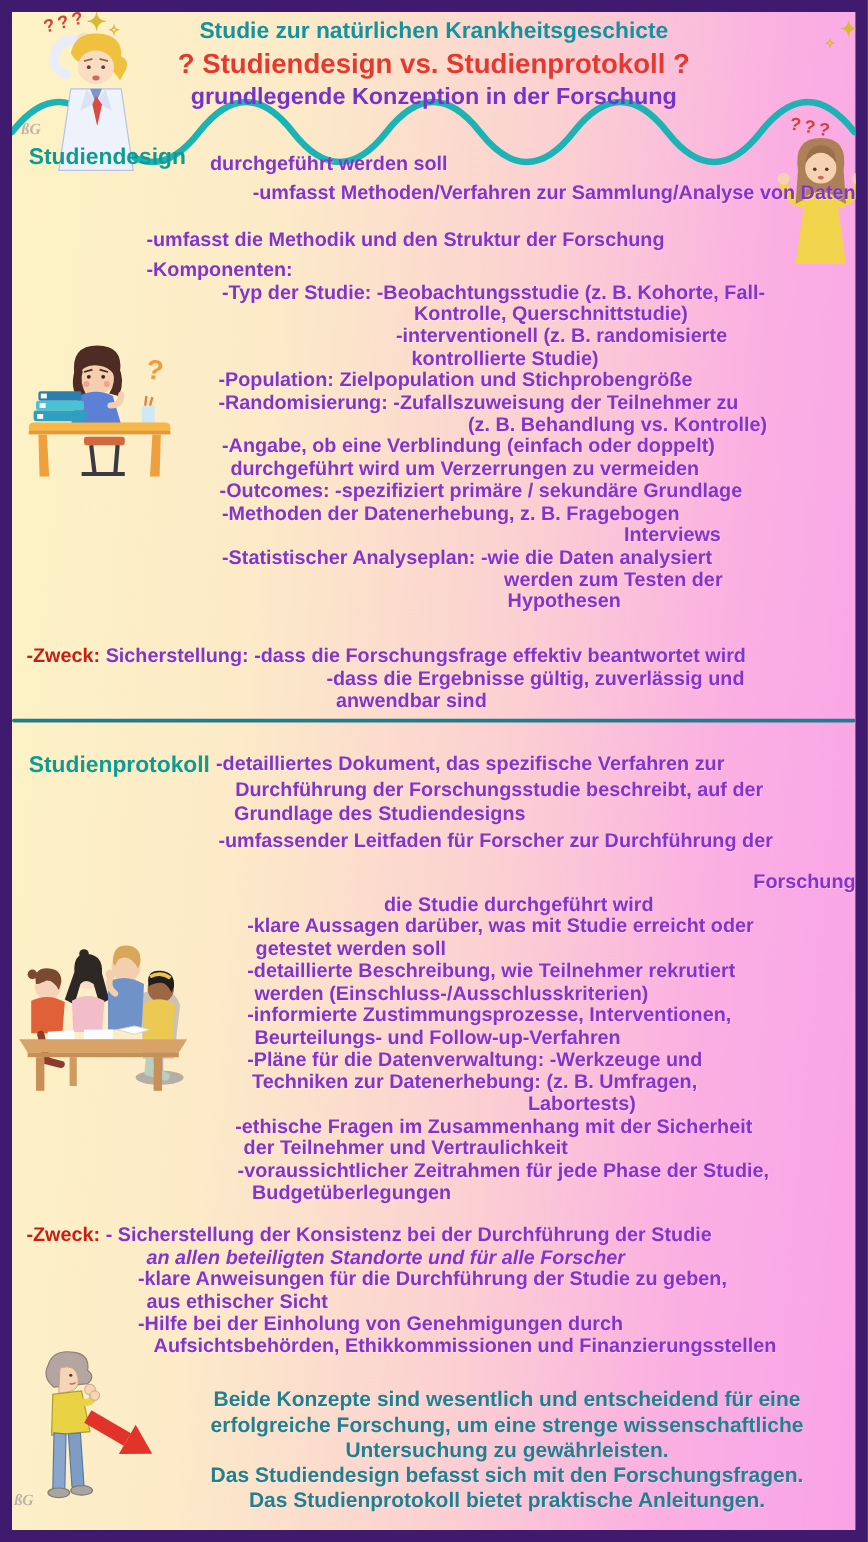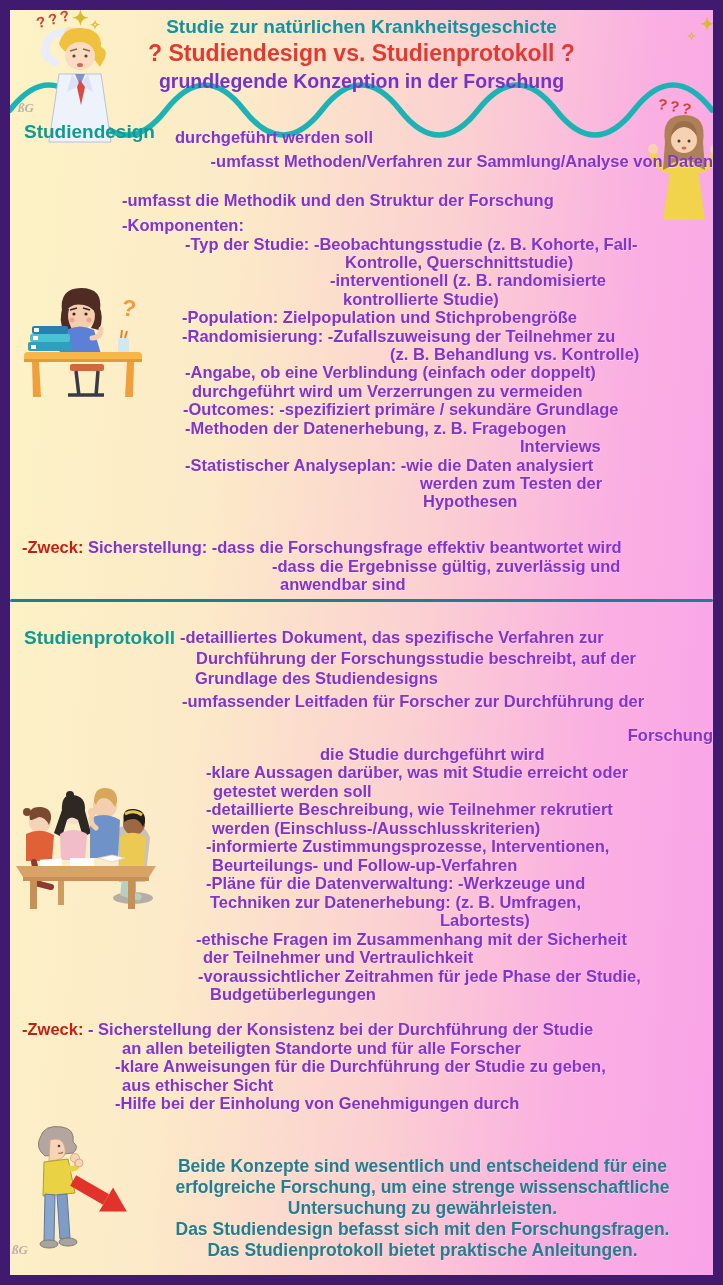--- a/index.html
+++ b/index.html
@@ -218,24 +218,25 @@
       <rect x="13" y="107" width="126" height="4" fill="#c89057"></rect>
       <rect x="20" y="111" width="7" height="28" fill="#c89057"></rect>
       <rect x="118" y="111" width="7" height="28" fill="#c89057"></rect>
       <rect x="48" y="111" width="6" height="24" fill="#cf9c60"></rect>
     </svg>
 
     <div class="zweck" style="top:1010px;">
       <div class="ln"><span class="red">-Zweck:</span><span> - Sicherstellung der Konsistenz bei der Durchführung der Studie</span></div>
       <div>
 
-      <div class="ln" style="padding-left: 100px;">an allen beteiligten Standorte und für alle Forscher</div>
+      <div class="ln" style="padding-left: 100px; font-style: italic;">an allen beteiligten Standorte und für alle Forscher</div>
           <div class="ln" style="padding-left: 93px;">-klare Anweisungen für die Durchführung der Studie zu geben,</div>
           <div class="ln" style="padding-left: 100px;">aus ethischer Sicht</div>
           <div class="ln" style="padding-left: 93px;">-Hilfe bei der Einholung von Genehmigungen durch</div>
+          <div class="ln" style="padding-left: 106px;">Aufsichtsbehörden, Ethikkommissionen und Finanzierungsstellen</div>
         </div>
     </div>
 
     <svg class="abs" style="left:16px;top:1112px;" width="62" height="130" viewBox="0 0 62 130">
       <path d="M14 16 q4 -14 22 -11 q13 2 11 15 q7 5 0 11 l-28 3 q-10 -8 -5 -18z" fill="#b5a5a0" stroke="#8d7d78" stroke-width="1"></path>
       <path d="M24 18 q13 -4 15 8 q2 10 -8 12 l-8 1z" fill="#f6d4b5" stroke="#c9a583" stroke-width="0.8"></path>
       <circle cx="33" cy="24" r="1.3" fill="#4e4038"></circle>
       <path d="M32 31 q3 1 5 -1" stroke="#a57252" stroke-width="1.2" fill="none"></path>
       <path d="M18 40 l24 -3 l7 34 l-32 3z" fill="#e9d243" stroke="#b09c2e" stroke-width="1"></path>
       <path d="M40 46 q13 3 11 -7" stroke="#e9d243" stroke-width="6" fill="none" stroke-linecap="round"></path>

